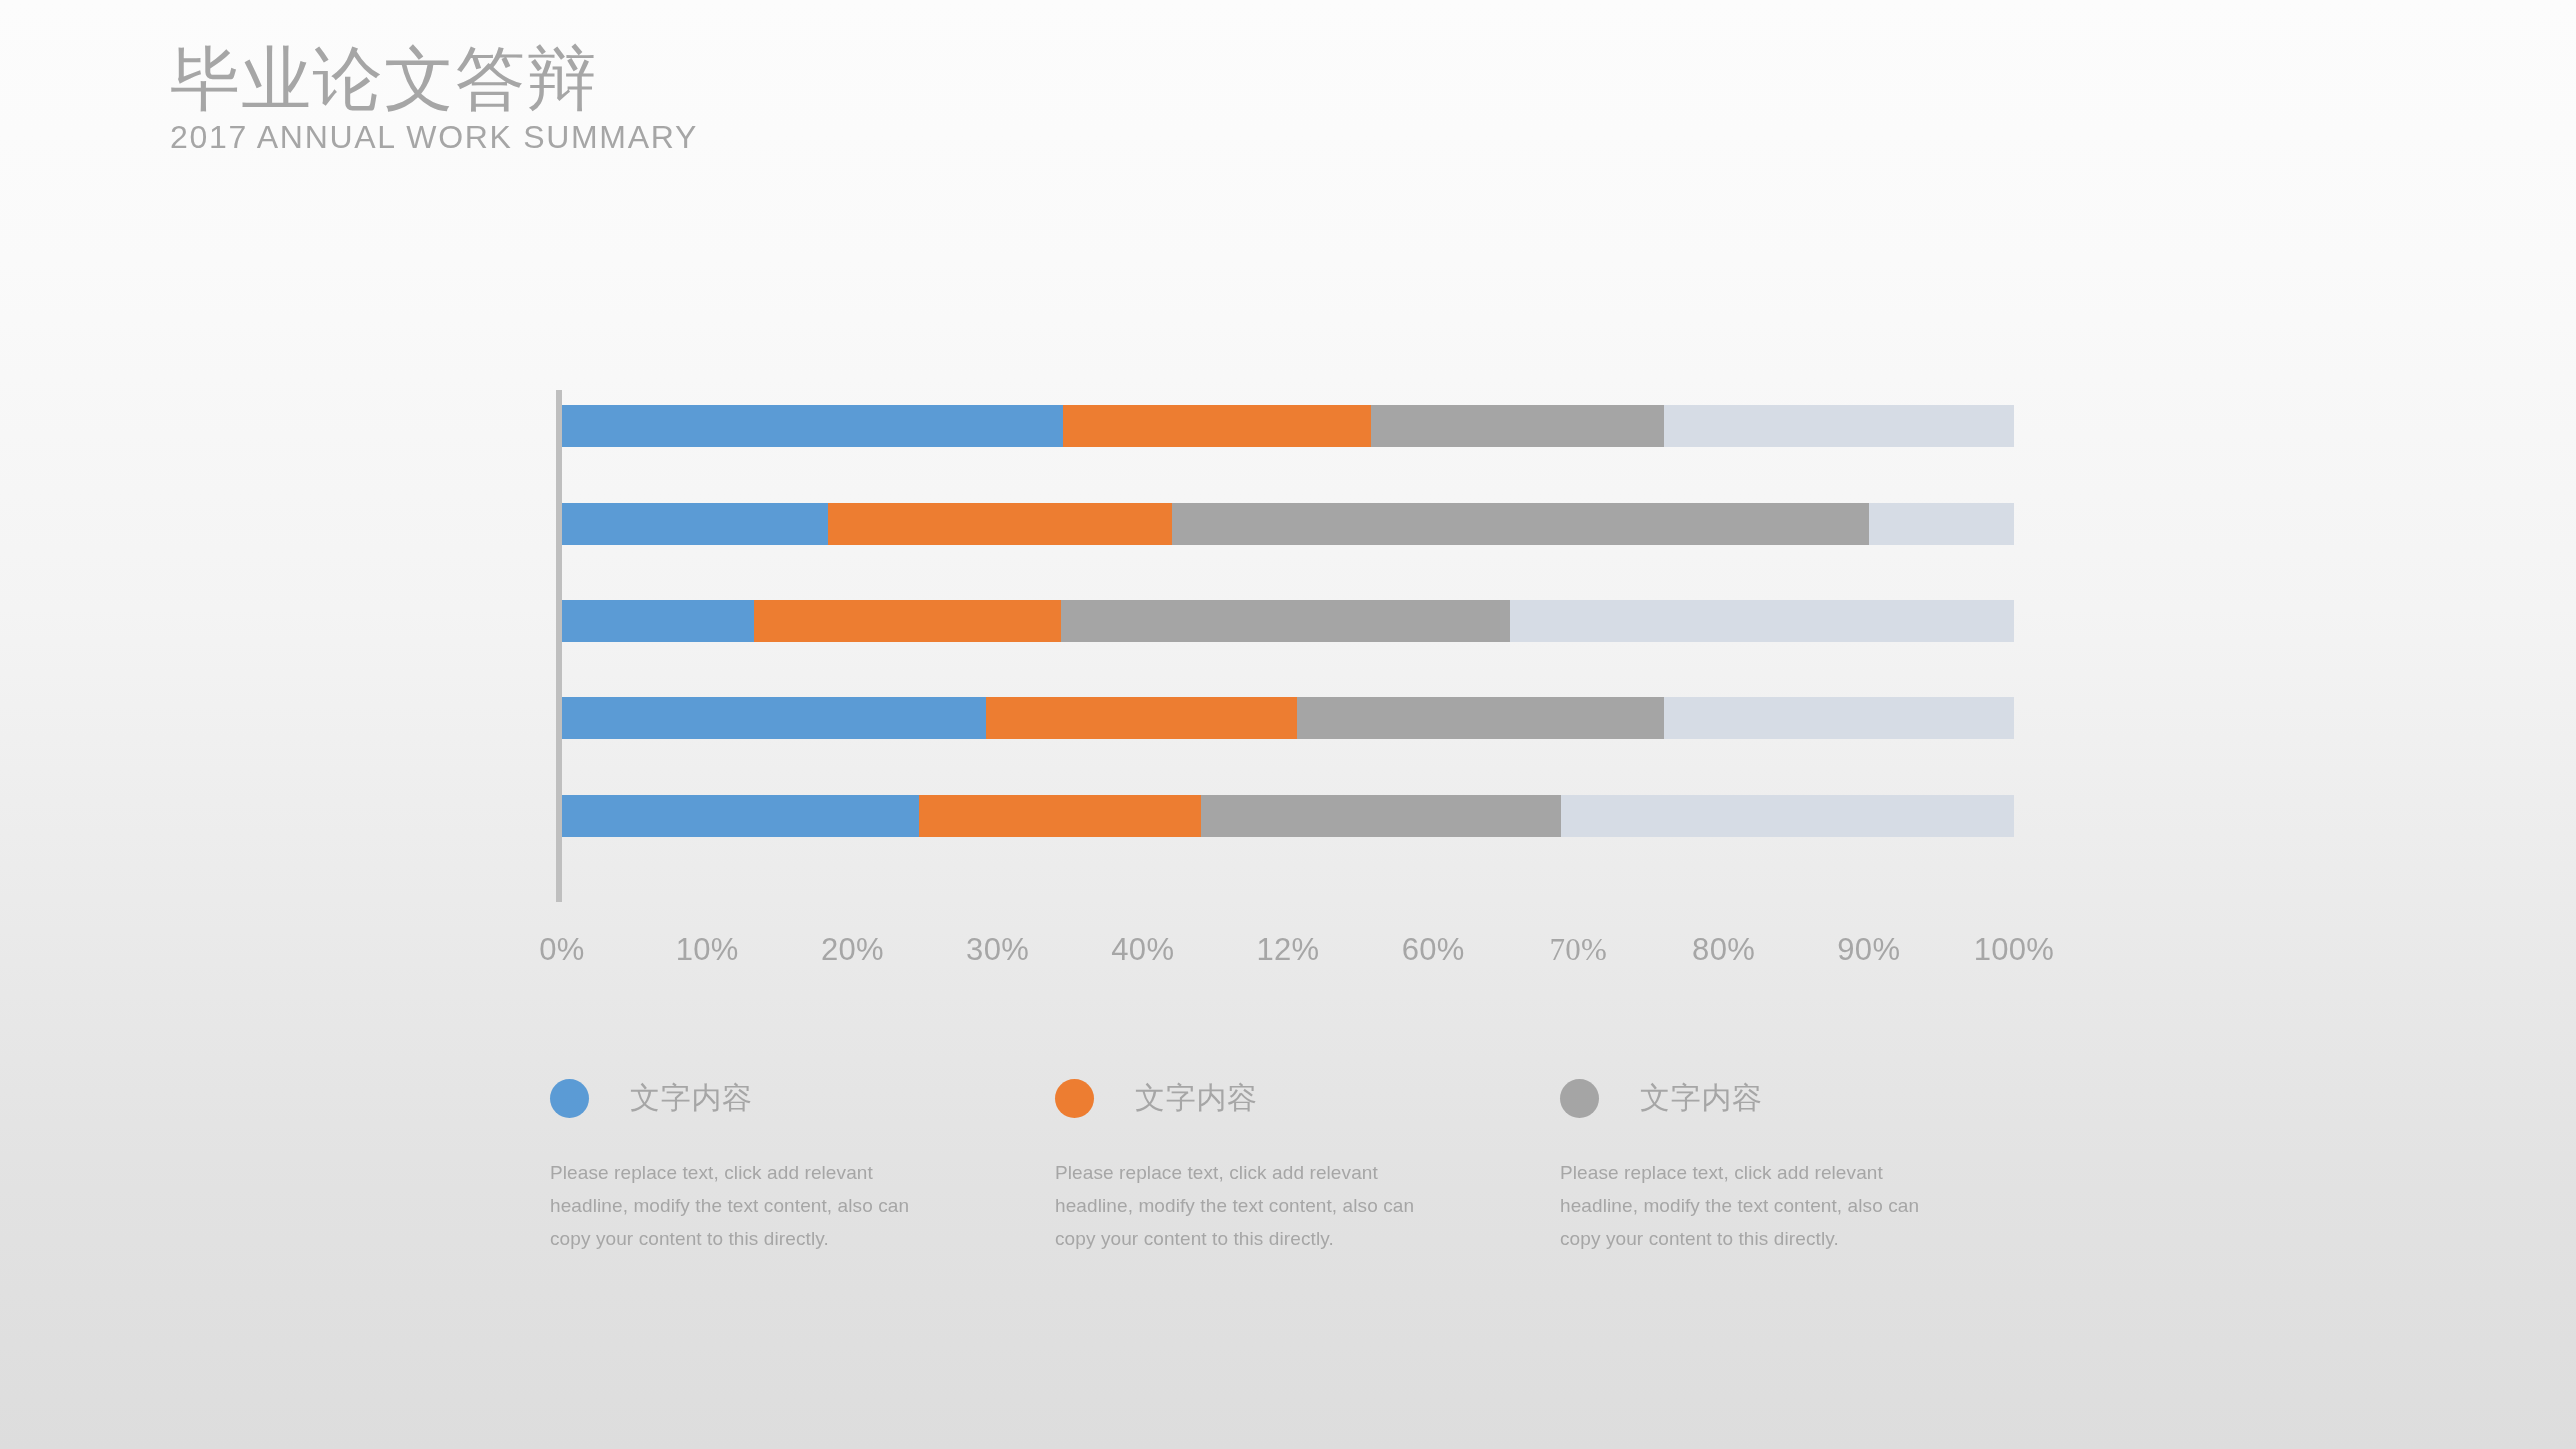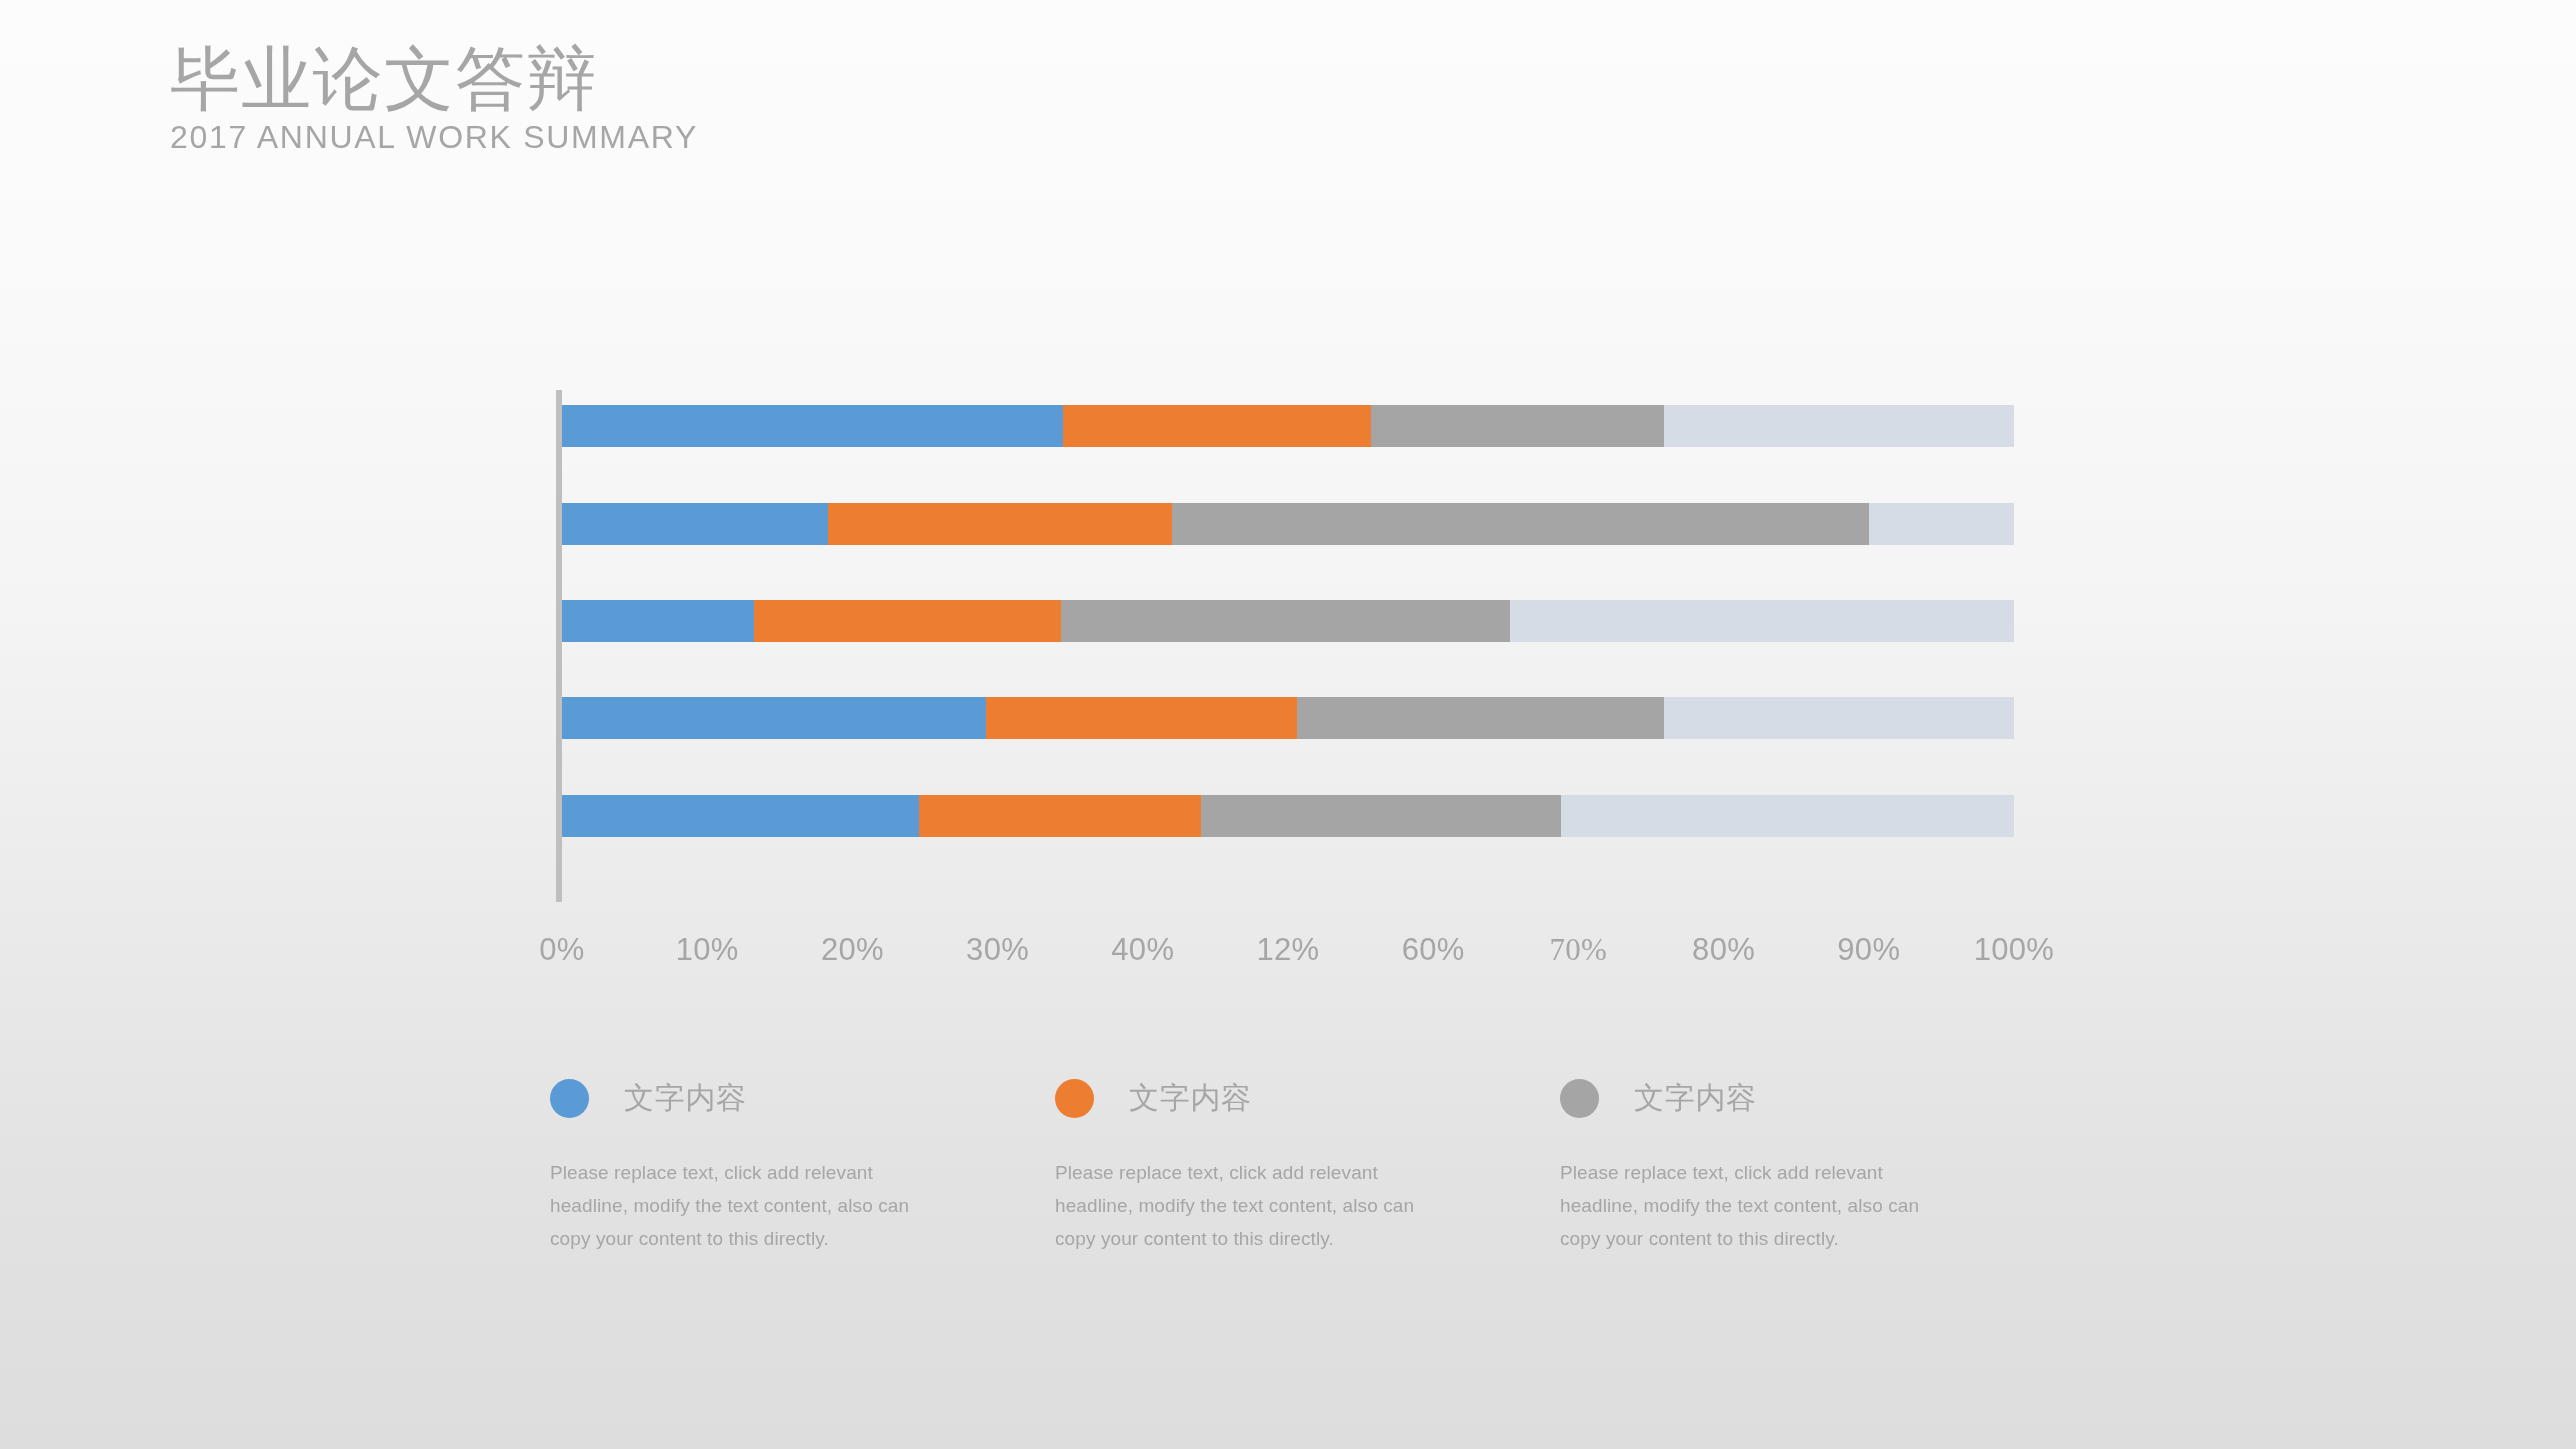--- a/index.html
+++ b/index.html
@@ -110,20 +110,21 @@
 
   .legend-item {
     width: 505px;
     position: relative;
   }
 
   .legend-head {
     display: flex;
     align-items: center;
     height: 51px;
+    gap: 6px;
   }
 
   .legend-dot {
     width: 39px;
     height: 39px;
     border-radius: 50%;
     flex: 0 0 39px;
   }
 
   .legend-title {

